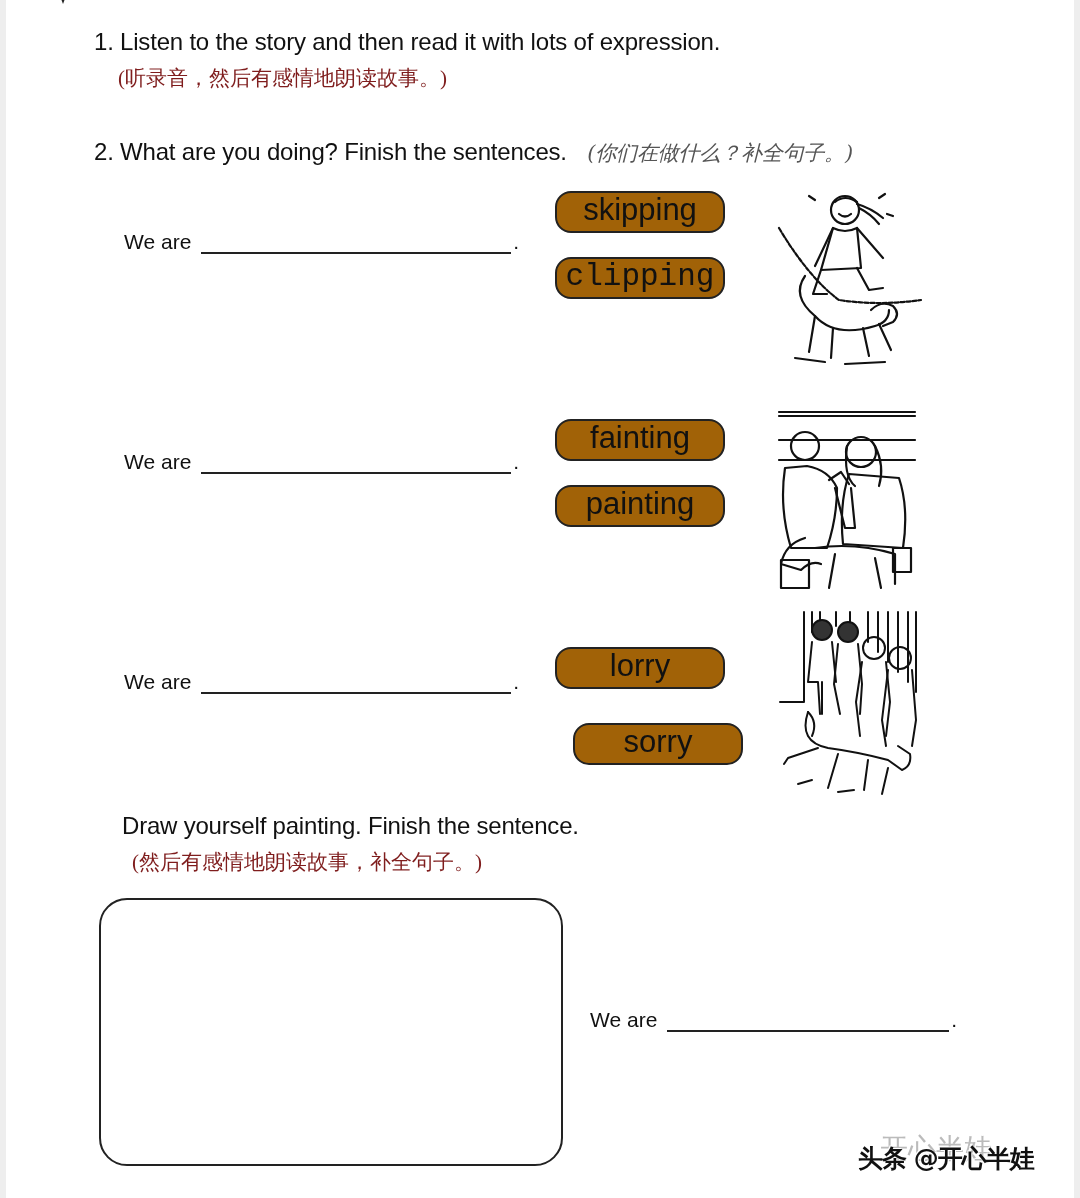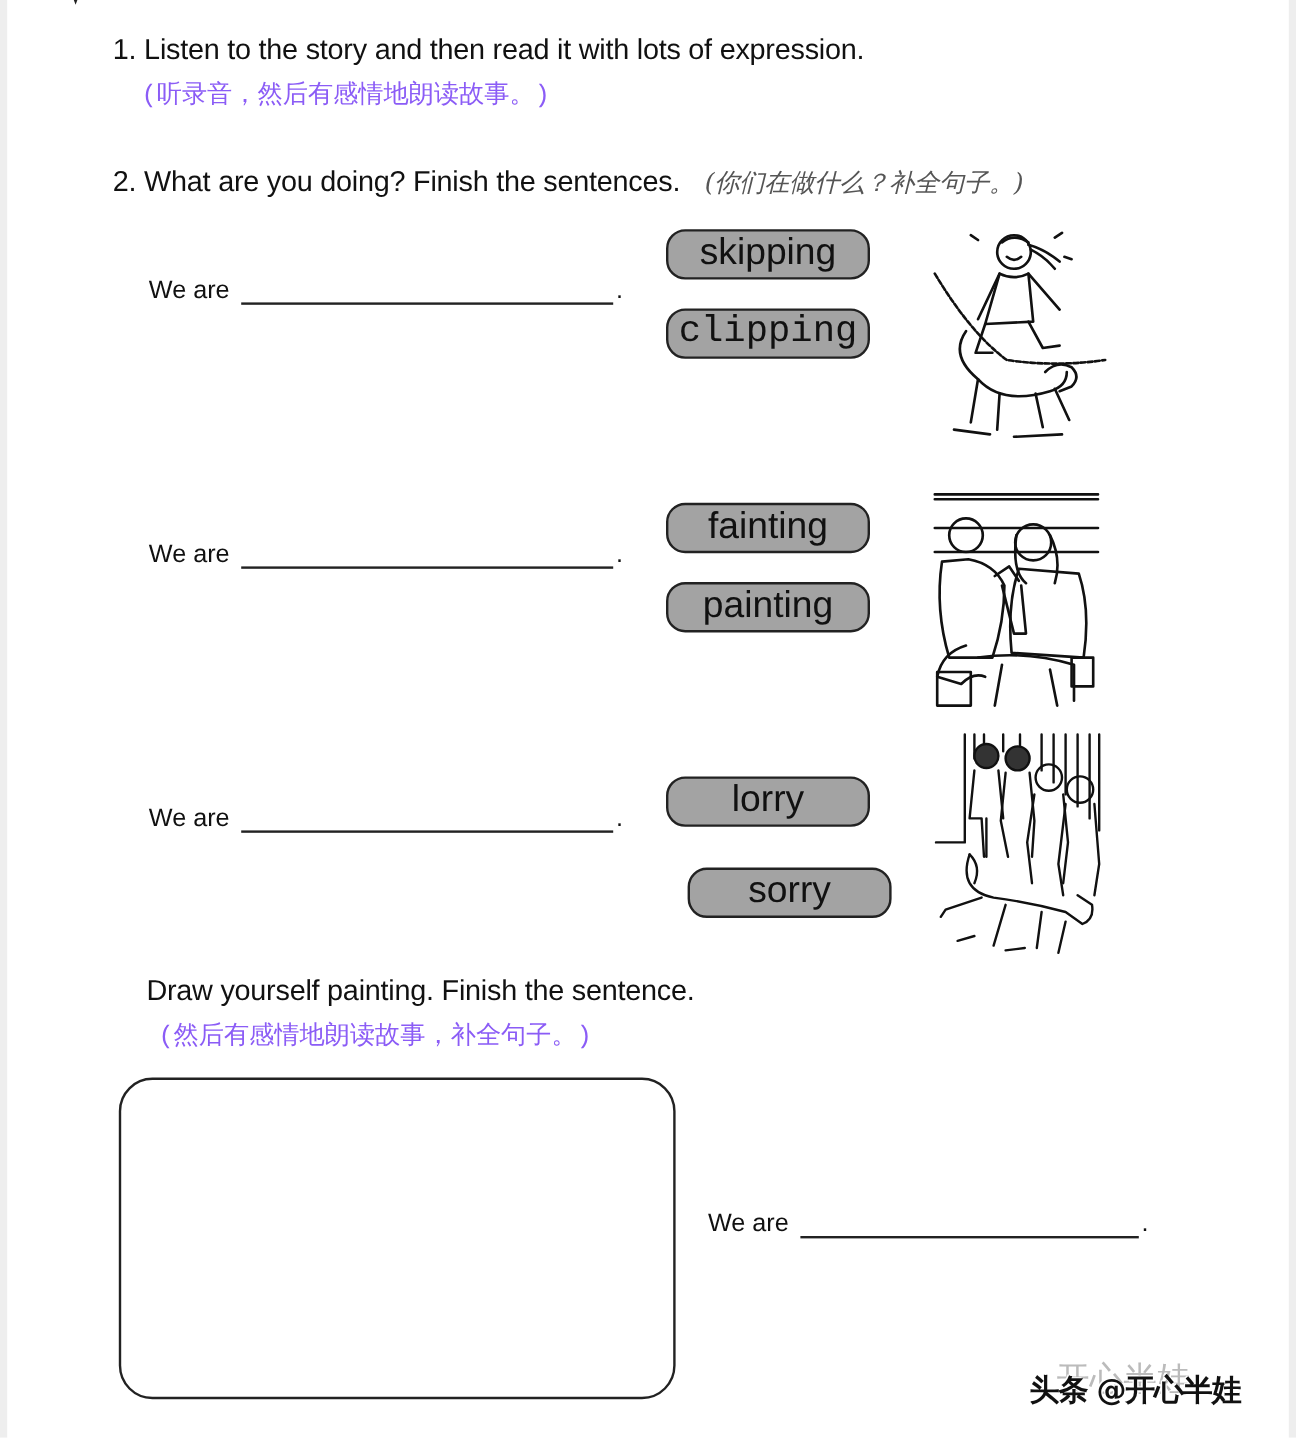--- a/index.html
+++ b/index.html
@@ -8,29 +8,29 @@
     background:#ffffff;
     font-family:"Liberation Sans", "DejaVu Sans", sans-serif;
     color:#111;
   }
   .edge-left { position:absolute; left:0; top:0; width:6px; height:1198px; background:#eeeeee; }
   .edge-right { position:absolute; right:0; top:0; width:6px; height:1198px; background:#eeeeee; }
   .top-mark { position:absolute; left:60px; top:-4px; width:0; height:0;
     border-left:3px solid transparent; border-right:3px solid transparent; border-top:8px solid #222; }
   .abs { position:absolute; }
   .instr { font-size:24px; color:#111; white-space:nowrap; letter-spacing:-0.2px; }
-  .zh { font-family:Liberation Mono, monospace; font-size:21px; color:#8b5cf6; white-space:nowrap; }
+  .zh { font-family:Liberation Serif, serif; font-size:21px; color:#7f1d1d; white-space:nowrap; }
   .zh-inline { font-family:"DejaVu Serif", serif; font-size:21px; color:#555; margin-left:14px;font-style:italic; }
   .we { font-size:21px; white-space:nowrap; display:flex; align-items:flex-end;text-align:center; }
   .blank { display:inline-block; border-bottom:2px solid #222; margin-left:10px; height:22px; }
   .dot { margin-left:2px; }
   .pill {
     position:absolute; width:170px; height:42px; border:2px solid #222; border-radius:16px;
     box-sizing:border-box; display:flex; align-items:center; justify-content:center;
-    font-size:31px; color:#111; padding-bottom:4px; background:#a3a3a3;
+    font-size:31px; color:#111; padding-bottom:4px; background:#a16207;
   }
   .pic { position:absolute; }
   .drawbox { position:absolute; left:99px; top:898px; width:464px; height:268px;
     border:2px solid #222; border-radius:28px; box-sizing:border-box; }
   .watermark { position:absolute; left:858px; top:1142px; font-family:"DejaVu Sans", sans-serif;
     font-size:25px; color:#111; white-space:nowrap; text-shadow:1px 1px 0 #fff, -1px -1px 0 #fff; font-weight:bold; letter-spacing:-1px; }
   .watermark-ghost { position:absolute; left:880px; top:1130px; font-family:Liberation Sans, sans-serif;
     font-size:28px; color:#bbb; white-space:nowrap; }
 </style>
 </head>

